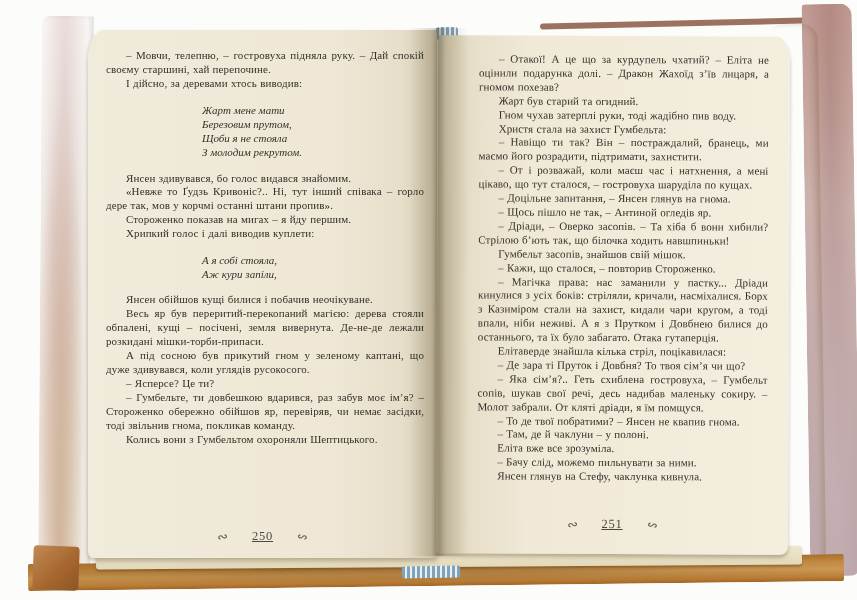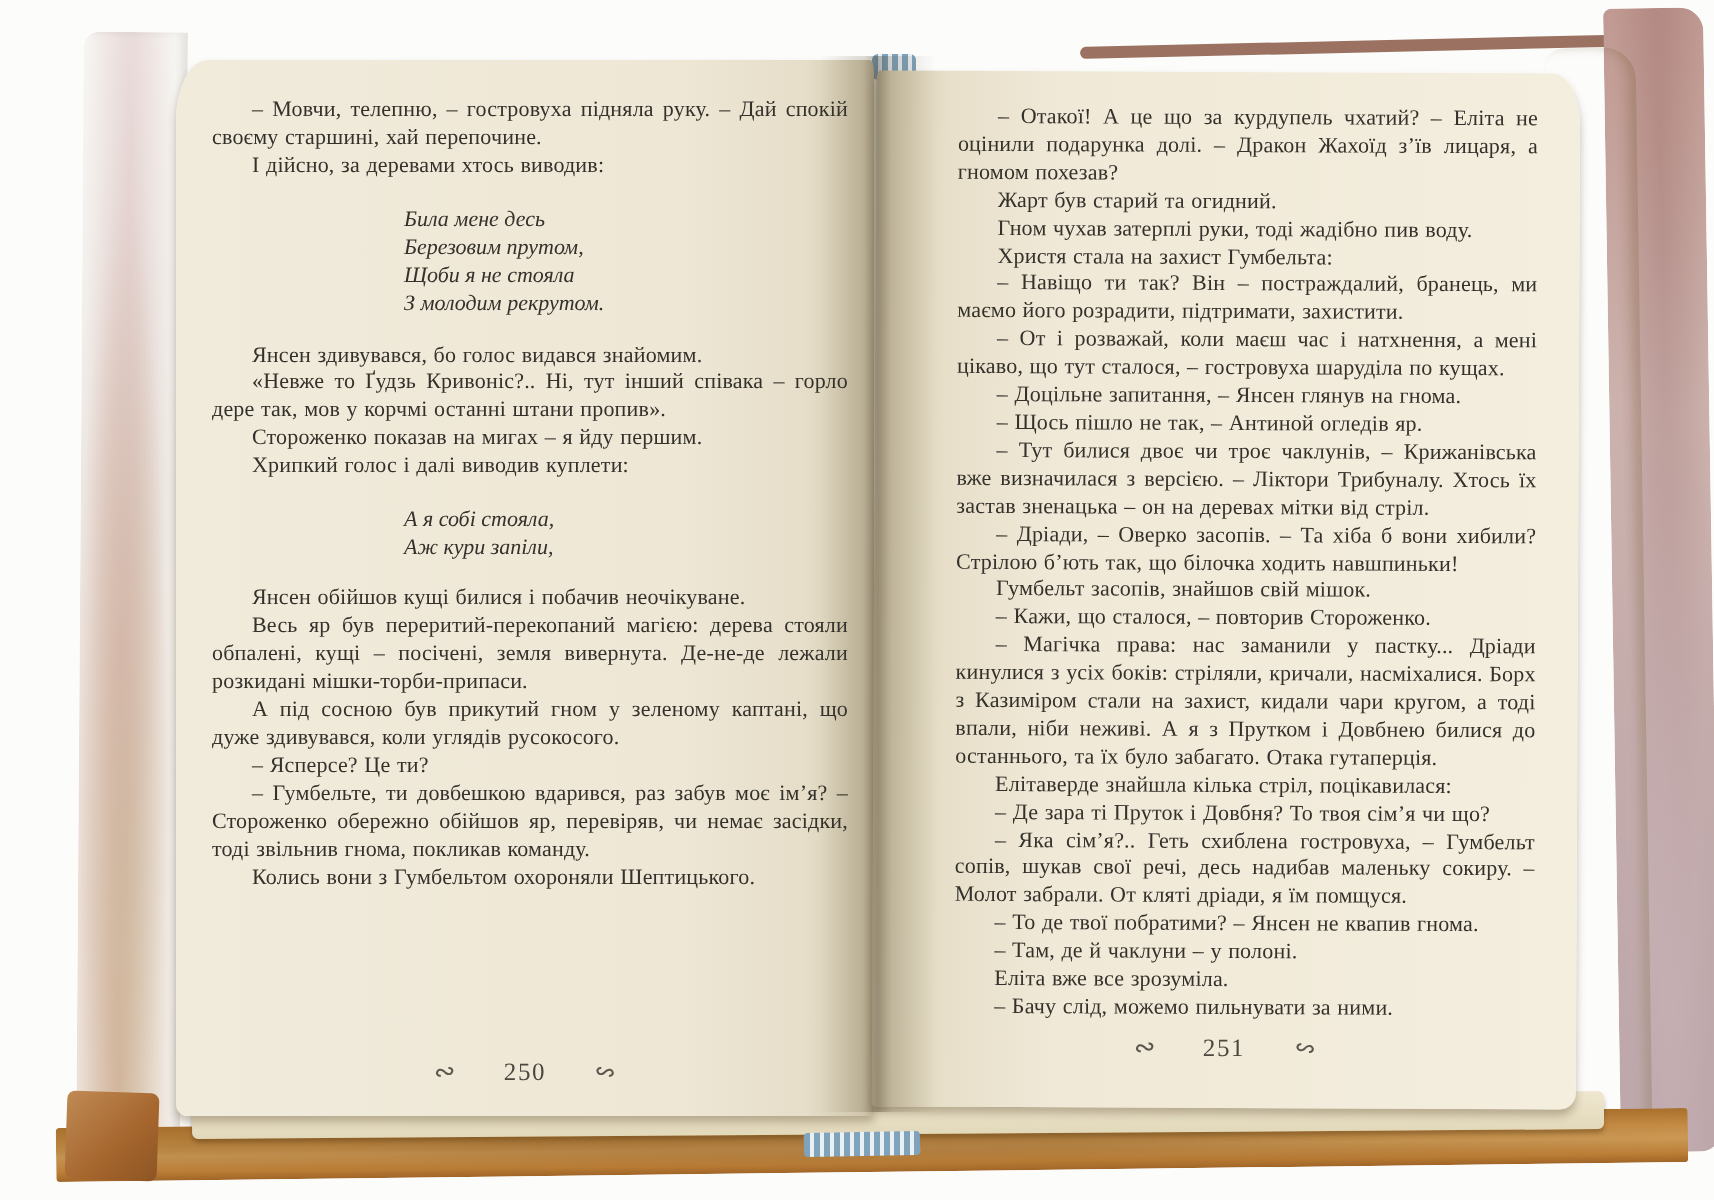--- a/index.html
+++ b/index.html
@@ -63,21 +63,21 @@
   .page-right .page-content{left:41px;right:21px;top:17px;height:458px;}
   .para{margin:0;font-size:11px;line-height:13.9px;text-indent:20px;
         letter-spacing:.1px;word-spacing:.4px;}
   .verse{margin:12px 0 12px 96px;font-style:italic;}
   .verse-line{font-size:11px;line-height:14.2px;}
 
   .page-footer{position:absolute;left:0;right:0;display:flex;justify-content:center;
     align-items:center;gap:24px;color:#4c483f;}
   .page-left  .page-footer{bottom:14px;}
   .page-right .page-footer{bottom:22px;}
-  .page-num{font-size:12.5px;letter-spacing:.8px;}
+  .page-num{font-size:12.5px;letter-spacing:.8px;text-decoration:underline;}
   .orn{font-family:"DejaVu Sans",sans-serif;font-size:13px;color:#5a564c;transform:rotate(-8deg);}
   .orn-r{transform:scaleX(-1) rotate(-8deg);}
 </style>
 </head>
 <body>
 
 <div class="scene">
 
   <div class="cover-left"></div>
   <div class="cover-top-line"></div>
@@ -87,21 +87,21 @@
   <div class="corner-brown"></div>
   <div class="stack-bottom"></div>
   <div class="headband headband-top"></div>
   <div class="headband headband-bottom"></div>
 
   <div class="page page-left">
     <div class="page-content">
         <p class="para">– Мовчи, телепню, – гостровуха підняла руку. – Дай спокій своєму старшині, хай перепочине.</p>
         <p class="para">І дійсно, за деревами хтось виводив:</p>
         <div class="verse">
-          <div class="verse-line">Била мене десь</div>
+          <div class="verse-line">Жарт мене мати</div>
           <div class="verse-line">Березовим прутом,</div>
           <div class="verse-line">Щоби я не стояла</div>
           <div class="verse-line">З молодим рекрутом.</div>
         </div>
         <p class="para">Янсен здивувався, бо голос видався знайомим.</p>
         <p class="para">«Невже то Ґудзь Кривоніс?.. Ні, тут інший співака – горло дере так, мов у корчмі останні штани пропив».</p>
         <p class="para">Стороженко показав на мигах – я йду першим.</p>
         <p class="para">Хрипкий голос і далі виводив куплети:</p>
         <div class="verse">
           <div class="verse-line">А я собі стояла,</div>
@@ -124,21 +124,20 @@
   <div class="page page-right">
     <div class="page-content">
         <p class="para">– Отакої! А це що за курдупель чхатий? – Еліта не оцінили подарунка долі. – Дракон Жахоїд зʼїв лицаря, а гномом похезав?</p>
         <p class="para">Жарт був старий та огидний.</p>
         <p class="para">Гном чухав затерплі руки, тоді жадібно пив воду.</p>
         <p class="para">Христя стала на захист Гумбельта:</p>
         <p class="para">– Навіщо ти так? Він – постраждалий, бранець, ми маємо його розрадити, підтримати, захистити.</p>
         <p class="para">– От і розважай, коли маєш час і натхнення, а мені цікаво, що тут сталося, – гостровуха шаруділа по кущах.</p>
         <p class="para">– Доцільне запитання, – Янсен глянув на гнома.</p>
         <p class="para">– Щось пішло не так, – Антиной огледів яр.</p>
-        <p class="para">– Тут билися двоє чи троє чаклунів, – Крижанівська вже визначилася з версією. – Ліктори Трибуналу. Хтось їх застав зненацька – он на деревах мітки від стріл.</p>
         <p class="para">– Дріади, – Оверко засопів. – Та хіба б вони хибили? Стрілою бʼють так, що білочка ходить навшпиньки!</p>
         <p class="para">Гумбельт засопів, знайшов свій мішок.</p>
         <p class="para">– Кажи, що сталося, – повторив Стороженко.</p>
         <p class="para">– Магічка права: нас заманили у пастку... Дріади кинулися з усіх боків: стріляли, кричали, насміхалися. Борх з Казиміром стали на захист, кидали чари кругом, а тоді впали, ніби неживі. А я з Прутком і Довбнею билися до останнього, та їх було забагато. Отака гутаперція.</p>
         <p class="para">Елітаверде знайшла кілька стріл, поцікавилася:</p>
         <p class="para">– Де зара ті Пруток і Довбня? То твоя сімʼя чи що?</p>
         <p class="para">– Яка сімʼя?.. Геть схиблена гостровуха, – Гумбельт сопів, шукав свої речі, десь надибав маленьку сокиру. – Молот забрали. От кляті дріади, я їм помщуся.</p>
         <p class="para">– То де твої побратими? – Янсен не квапив гнома.</p>
         <p class="para">– Там, де й чаклуни – у полоні.</p>
         <p class="para">Еліта вже все зрозуміла.</p>

